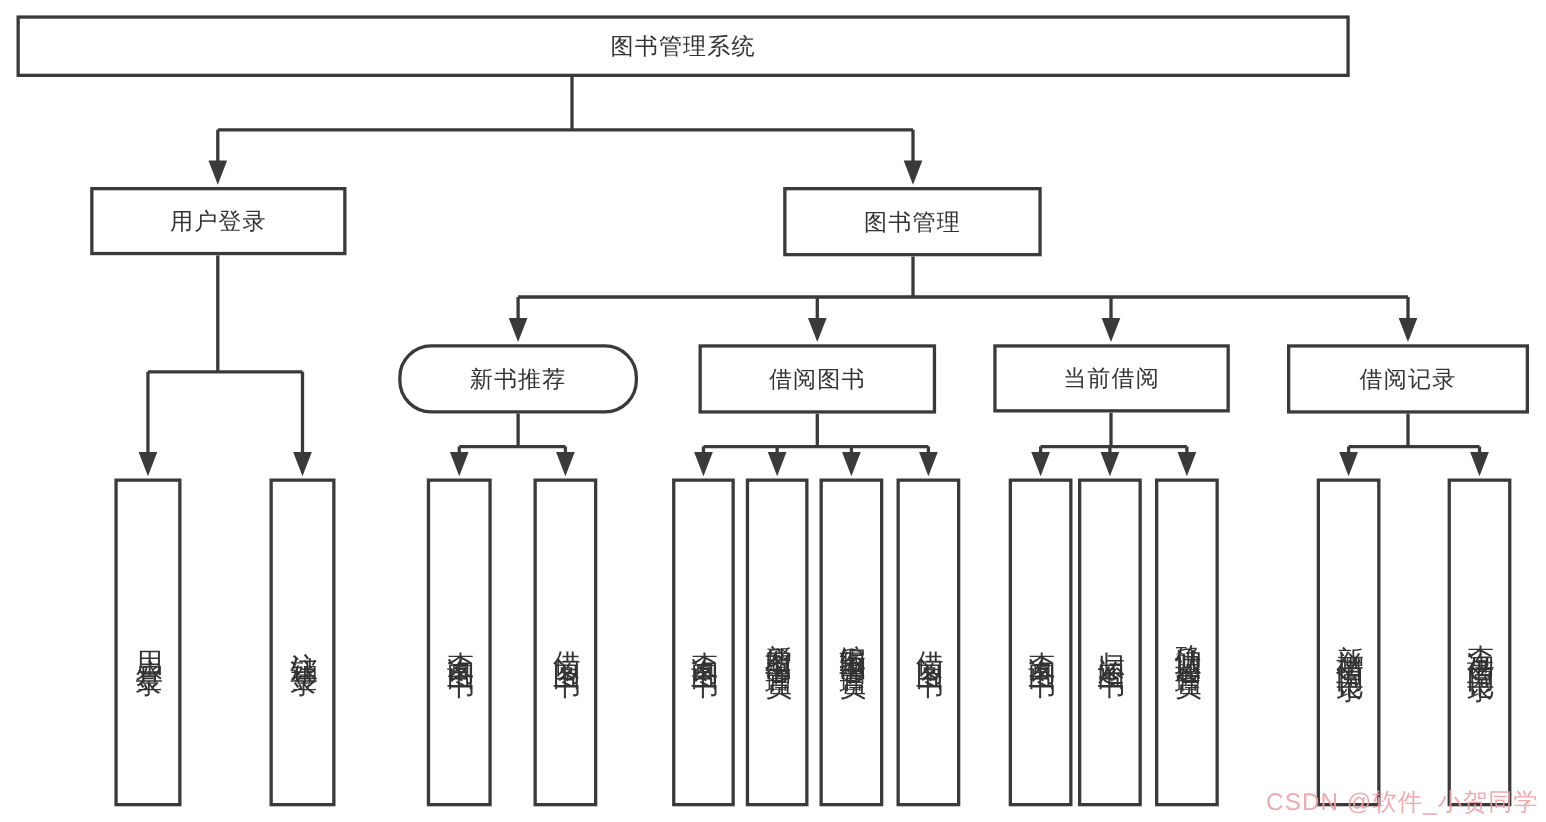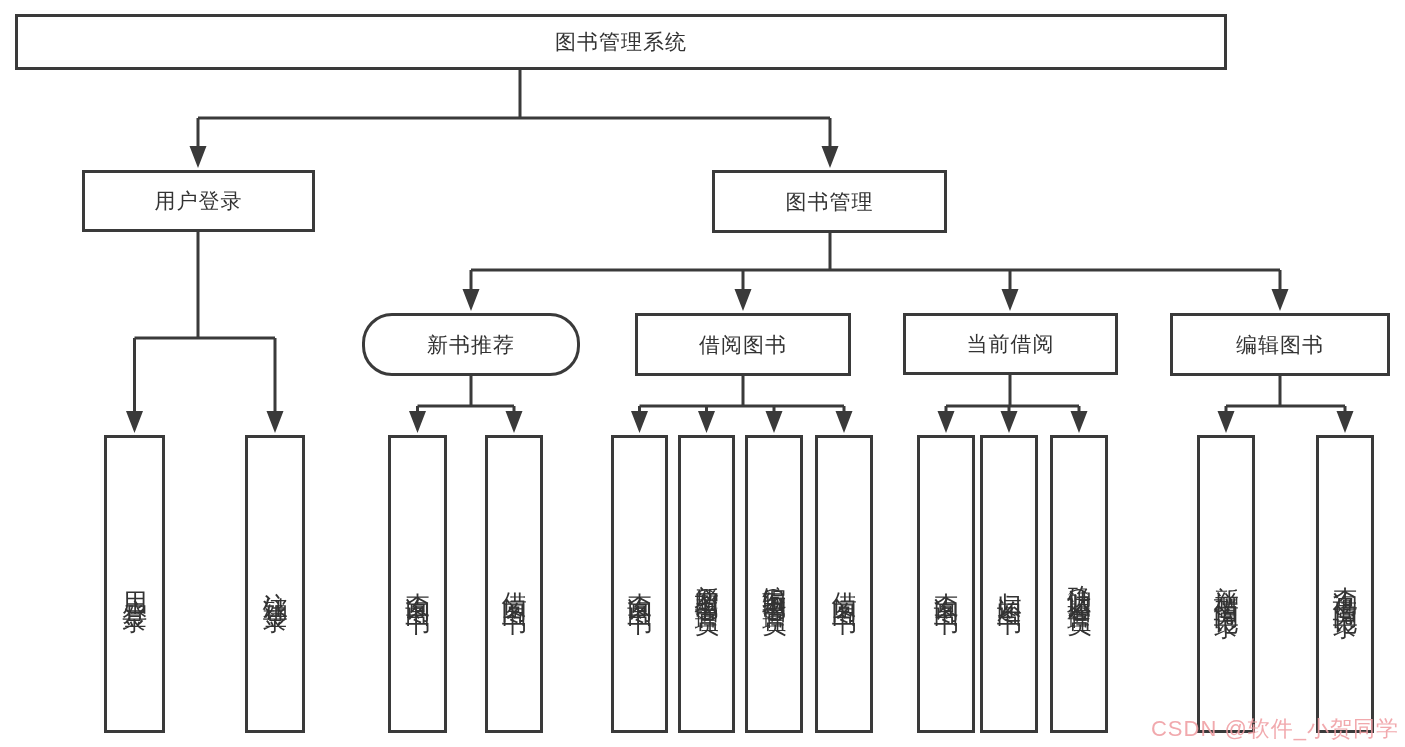--- a/index.html
+++ b/index.html
@@ -116,21 +116,21 @@
   <div class="node b-l2a">
     <span class="lbl">新书推荐</span>
   </div>
   <div class="node b-l2b">
     <span class="lbl">借阅图书</span>
   </div>
   <div class="node b-l2c">
     <span class="lbl">当前借阅</span>
   </div>
   <div class="node b-l2d">
-    <span class="lbl">编辑图书</span>
+    <span class="lbl">借阅记录</span>
   </div>
 
   <div class="node leaf b-ua">
     <span class="vtext">用户登录</span>
   </div>
   <div class="node leaf b-ub">
     <span class="vtext">注销登录</span>
   </div>
 
   <div class="node leaf b-na">

